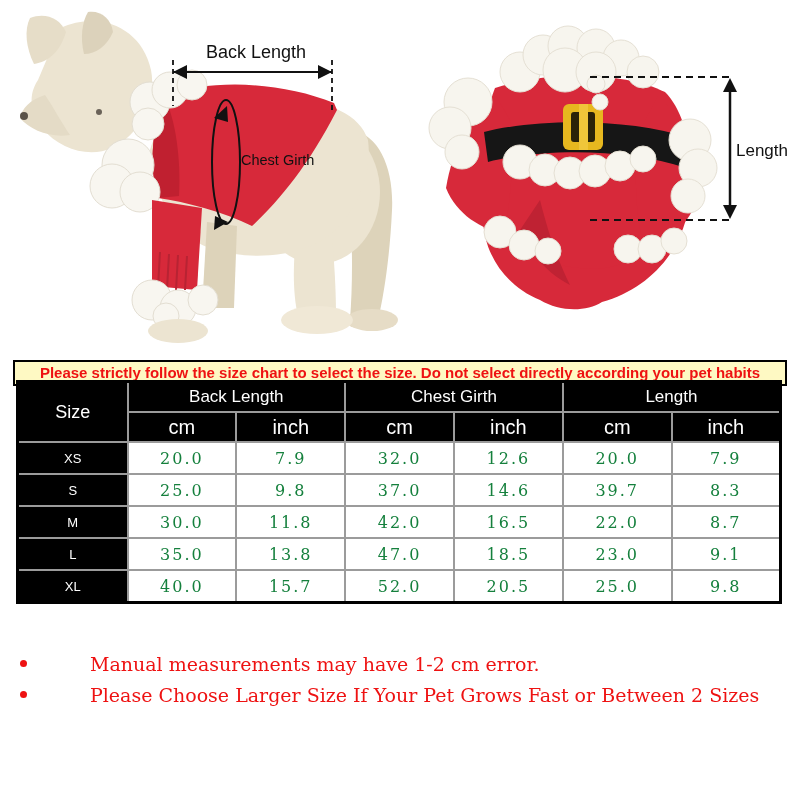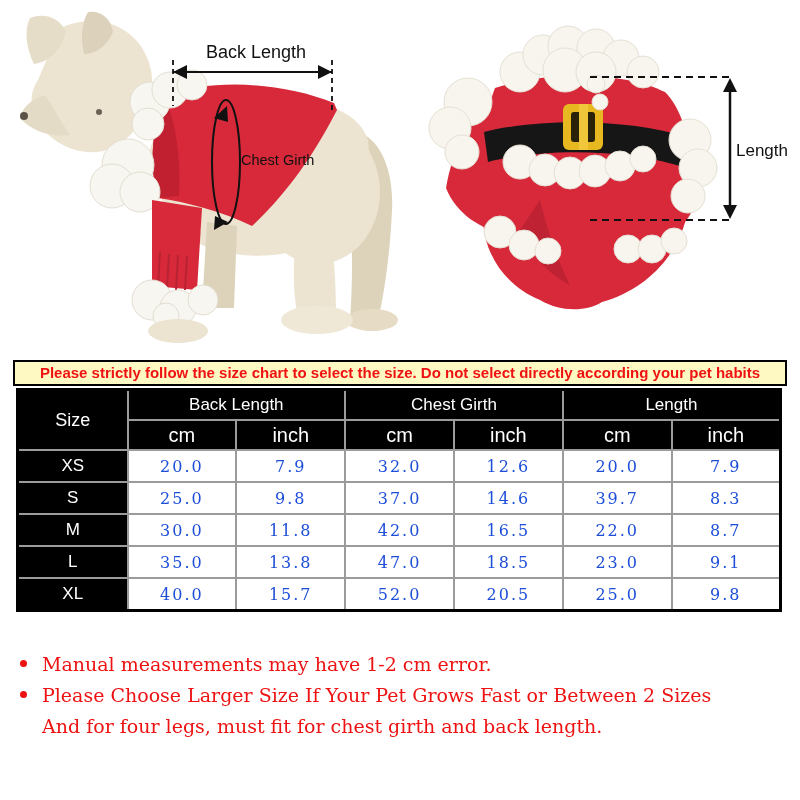--- a/index.html
+++ b/index.html
@@ -8,32 +8,32 @@
   .photos{position:absolute;top:0;left:0;width:800px;height:358px;}
   .photo{position:absolute;top:0;}
   #photo-left{left:0;}
   #photo-right{left:400px;}
   .annot{position:absolute;color:#111;font-family:"Liberation Sans",sans-serif;white-space:nowrap;}
   #backlen-label{left:176px;top:42px;width:160px;text-align:center;font-size:18px;}
   #chest-label{left:241px;top:152px;font-size:14.5px;}
   #length-label{left:736px;top:141px;font-size:17px;}
   .warning{position:absolute;top:360px;left:13px;width:770px;border:2px solid #000;background:#fef9c3;
            color:#ee1212;font-weight:bold;font-size:15px;line-height:22px;text-align:center;}
-  .size-table{position:absolute;top:388px;left:16px;width:766px;border-collapse:collapse;
+  .size-table{position:absolute;top:380px;left:16px;width:766px;border-collapse:collapse;
               table-layout:fixed;border:3px solid #000;}
   .size-table th,.size-table td{border:2px solid #9b9b9b;text-align:center;padding:0;overflow:hidden;}
   .size-table .hdr{background:#000;color:#fff;font-weight:normal;font-size:17px;height:28px;}
   .size-table .corner{font-size:18px;}
   .size-table .unit{font-size:20px;}
-  .size-table td.size-cell{background:#000;color:#fff;font-size:17px;height:30px;}
-  .size-table td.val{background:#fff;color:#1d4ed8;font-family:"DejaVu Serif",serif;
+  .size-table td.size-cell{background:#000;color:#fff;font-size:13px;height:30px;}
+  .size-table td.val{background:#fff;color:#15803d;font-family:"DejaVu Serif",serif;
                      font-size:16px;letter-spacing:2px;height:30px;}
   .notes{position:absolute;top:648px;left:20px;width:760px;color:#ee1212;
          font-family:"DejaVu Serif",serif;font-size:19px;}
-  .note-line{display:flex;align-items:center;height:31px;}
+  .note-line{display:flex;align-items:center;height:31px;gap:48px;}
   .bullet{width:7px;height:7px;border-radius:50%;background:#ee1212;margin-right:15px;flex:0 0 auto;}
   .cont{padding-left:22px;}
 </style>
 </head>
 <body>
 
 <div class="page">
 
   <div class="photos">
 
@@ -251,18 +251,15 @@
 
   <div class="notes">
     <div class="note-line">
       <span class="bullet"></span>
       <span>Manual measurements may have 1-2 cm error.</span>
     </div>
     <div class="note-line">
       <span class="bullet"></span>
       <span>Please Choose Larger Size If Your Pet Grows Fast or Between 2 Sizes</span>
     </div>
-    <div class="note-line cont">
-      <span>And for four legs, must fit for chest girth and back length.</span>
-    </div>
   </div>
 
 </div>
 
 </body></html>

